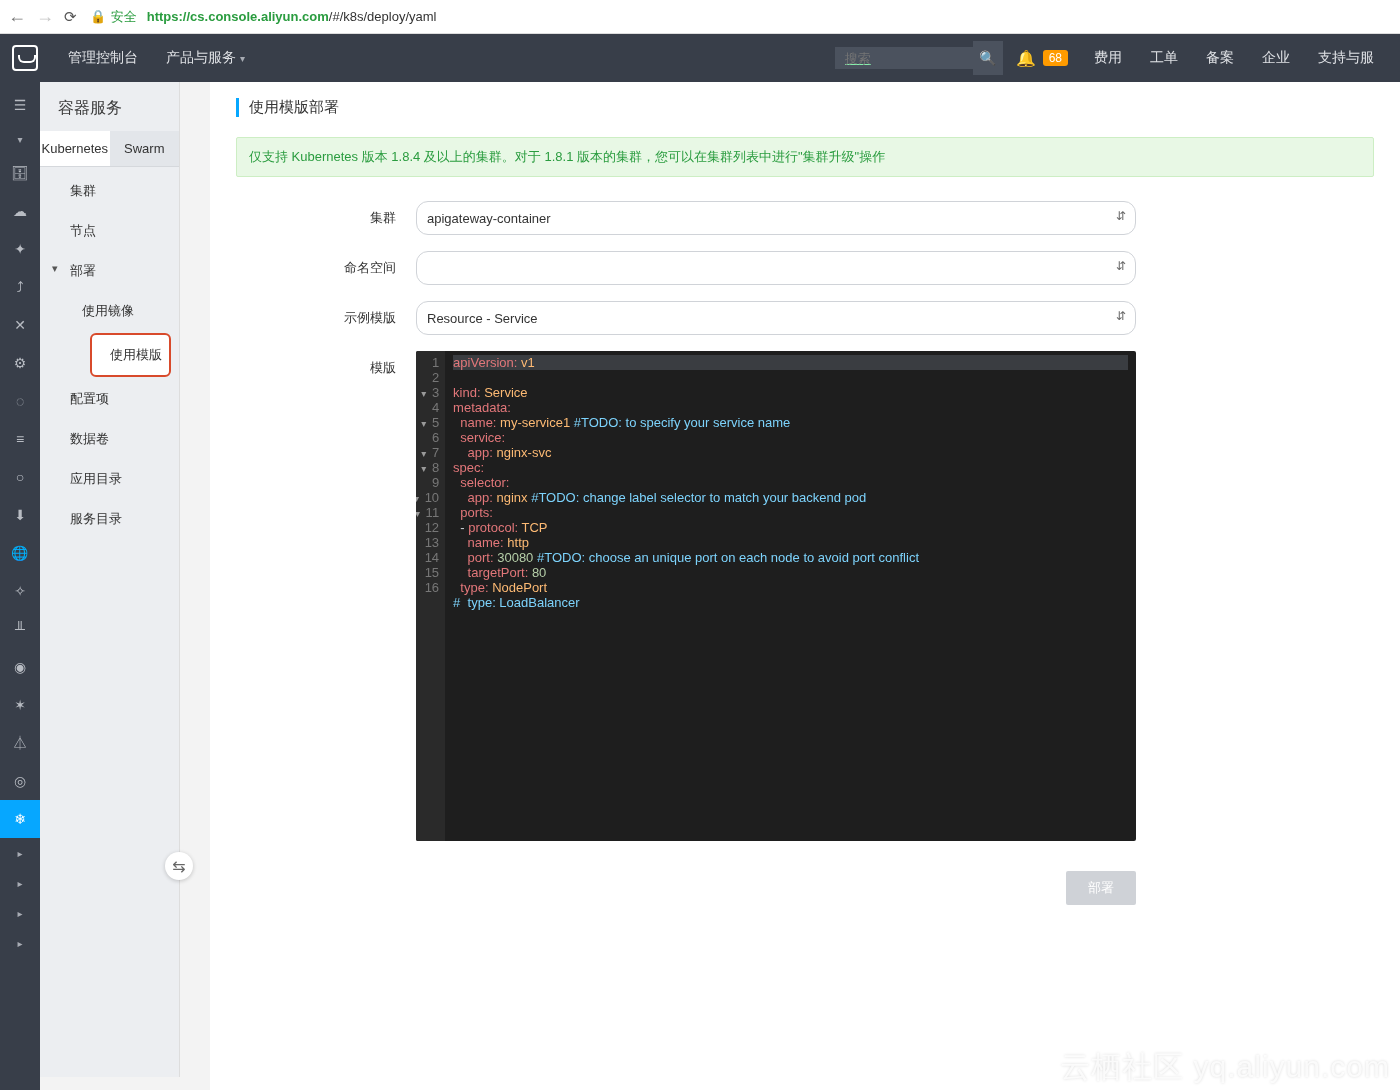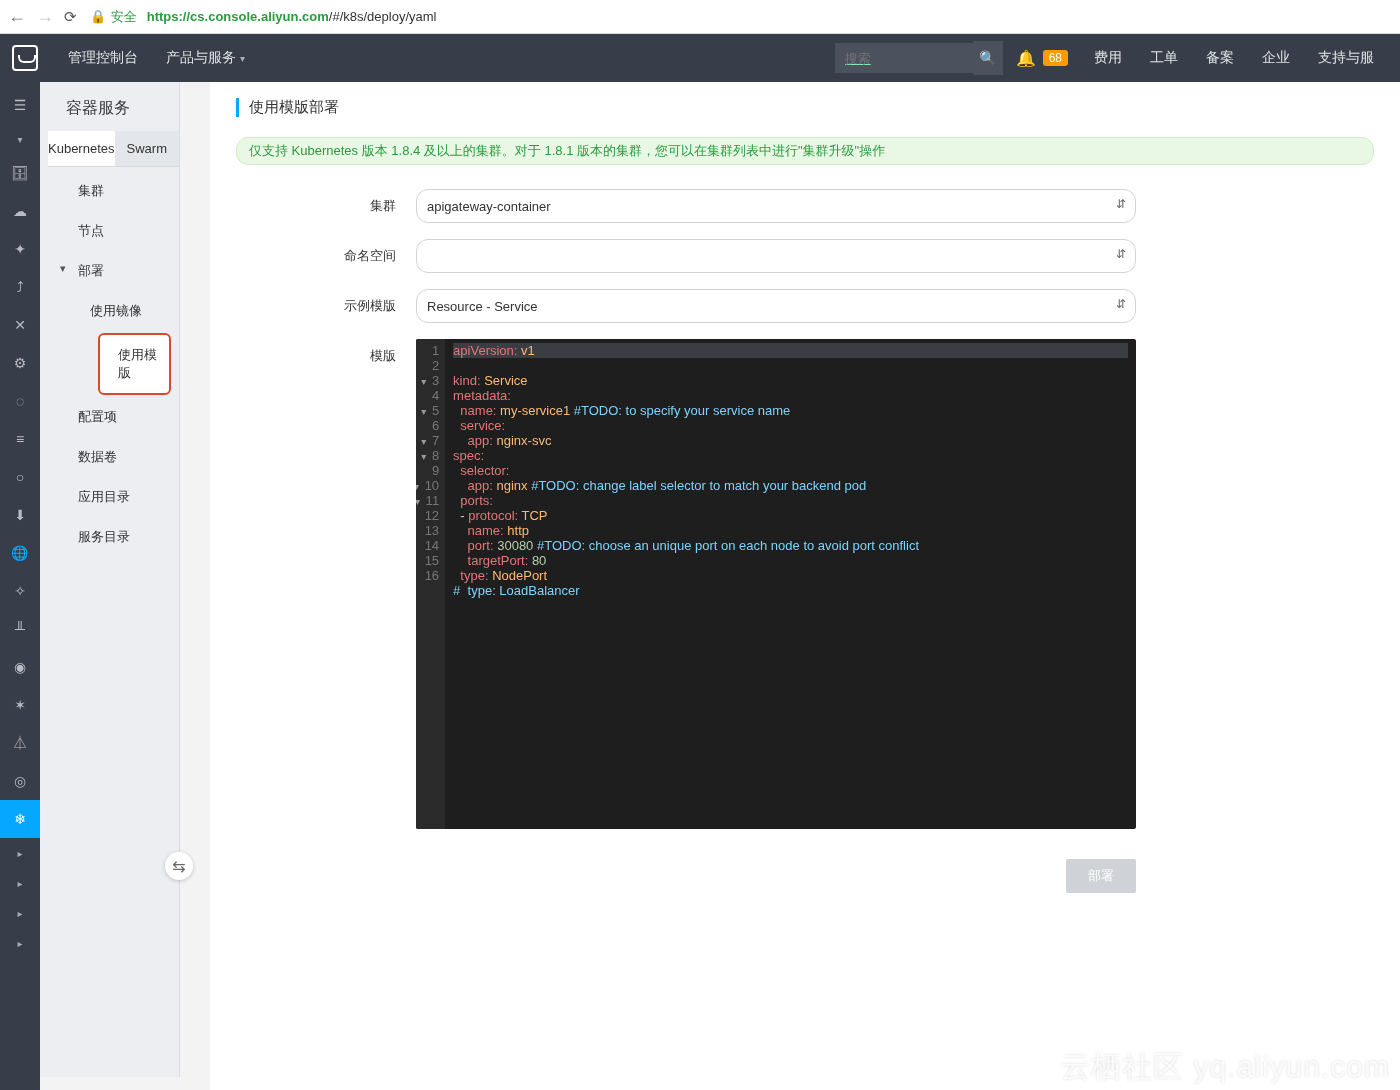--- a/index.html
+++ b/index.html
@@ -13,51 +13,51 @@
 .secure { color:#2a9c3f; display:flex; align-items:center; gap:4px; }
 .url-text { color:#2a9c3f;font-weight:bold; }
 .url-path { color:#333; }
 
 
 .topbar { height:48px; background:#383e49; color:#dfe1e5; display:flex; align-items:center; padding:0 12px; font-size:14px; }
 .logo-cloud { width:26px; height:26px; border:2px solid #fff; border-radius:4px; margin-right:16px; position:relative; }
 .logo-cloud::before { content:""; position:absolute; left:4px; top:8px; width:14px; height:6px; border:2px solid #fff; border-top:none; border-radius:0 0 6px 6px; }
 .tb-item { padding:0 14px; height:48px; display:flex; align-items:center; cursor:pointer; }
 .tb-spacer { flex:1; }
-.search-box { background:#4b525e; height:30px; width:138px; border:none; color:#86efac; padding:0 10px; font-size:13px;text-decoration:underline; }
+.search-box { background:#4b525e; height:22px; width:138px; border:none; color:#86efac; padding:0 10px; font-size:13px;text-decoration:underline; }
 .search-btn { background:#4b525e; height:34px; width:30px; display:flex; align-items:center; justify-content:center; color:#cfd2d7; margin-right:14px; }
 .bell-wrap { display:flex; align-items:center; gap:6px; margin-right:12px; }
 .bell-icon { color:#fff; font-size:16px; }
 .badge { background:#ff9b00; color:#fff; border-radius:3px; padding:1px 6px; font-size:12px; }
 .caret-dn { font-size:10px; margin-left:4px; color:#a7abb3; }
 
 
 .rail { position:absolute; top:82px; bottom:0; left:0; width:40px; background:#383e49; display:flex; flex-direction:column; align-items:center; padding-top:4px; }
 .rail-item { width:40px; height:38px; display:flex; align-items:center; justify-content:center; color:#b8bcc3; font-size:14px; cursor:pointer; }
 .rail-item.active { background:#06a7ff; color:#fff; }
 .rail-item.small-caret { height:30px; font-size:10px; color:#a7abb3; }
 
 
-.sidebar { position:absolute; left:40px; top:82px; bottom:13px; width:140px; background:#eceef1; border-right:1px solid #ddd;padding-left:8px; }
+.sidebar { position:absolute; left:40px; top:82px; bottom:13px; width:140px; background:#eceef1; border-right:1px solid #ddd; }
 .sb-title { padding:16px 18px 12px; font-size:16px; color:#3a3a3a; font-weight:500; }
 .sb-tabs { display:flex; background:#e3e6ea; border-bottom:1px solid #d5d8dc; }
 .sb-tab { flex:1; text-align:center; padding:10px 0; font-size:13px; color:#333; cursor:pointer; }
 .sb-tab.active { background:#fff; }
 .sb-menu { padding-top:4px; }
 .sb-link { display:block; padding:11px 0 11px 30px; font-size:13px; color:#333; cursor:pointer; position:relative; }
 .sb-link.exp::before { content:"▾"; position:absolute; left:12px; top:11px; font-size:11px; color:#555; }
 .sb-sub { padding-left:42px; }
 .sb-sub .sb-link { padding-left:0; }
 .sb-link.current { border:2px solid #d84a2b; border-radius:6px; background:#fff; margin:2px 8px; padding-left:18px; }
 .sb-handle { position:absolute; right:-14px; top:770px; width:28px; height:28px; border-radius:14px; background:#fff; box-shadow:0 1px 4px rgba(0,0,0,.2); display:flex; align-items:center; justify-content:center; color:#666; cursor:pointer; }
 
 
 .main { position:absolute; left:210px; top:82px; right:0; bottom:0; background:#fff; padding:16px 26px; overflow:auto; }
 .page-title { border-left:3px solid #06a7ff; padding-left:10px; font-size:15px; color:#333; margin-bottom:20px; }
-.notice { background:#e8f8e5; border:1px solid #cdeec4; color:#2a9c3f; padding:4px 12px; font-size:13px; border-radius:12px; margin-bottom:24px; }
+.notice { background:#e8f8e5; border:1px solid #cdeec4; color:#2a9c3f; padding:10px 12px; font-size:13px; border-radius:2px; margin-bottom:24px; }
 .form-row { display:flex; align-items:flex-start; margin-bottom:16px; }
 .form-label { width:180px; text-align:right; padding-right:20px; font-size:13px; color:#333; padding-top:8px; }
 .select { width:100%; height:34px; border:1px solid #d0d3d8; border-radius:12px; padding:0 10px; font-size:13px; color:#333; background:#fff; appearance:none; position:relative; }
 .select-wrap { position:relative; width:720px; }
 .select-wrap::after { content:"⇵"; position:absolute; right:10px; top:8px; font-size:12px; color:#666; pointer-events:none; }
 
 
 .editor { width:720px; height:490px; background:#1e1e1e; display:flex; font-family:Menlo,Consolas,monospace; font-size:13px; line-height:15px; border-radius:2px; overflow:hidden; }
 .gutter { background:#2a2a2a; color:#777; text-align:right; padding:4px 6px 4px 0; }
 .gutter div { height:15px; }

